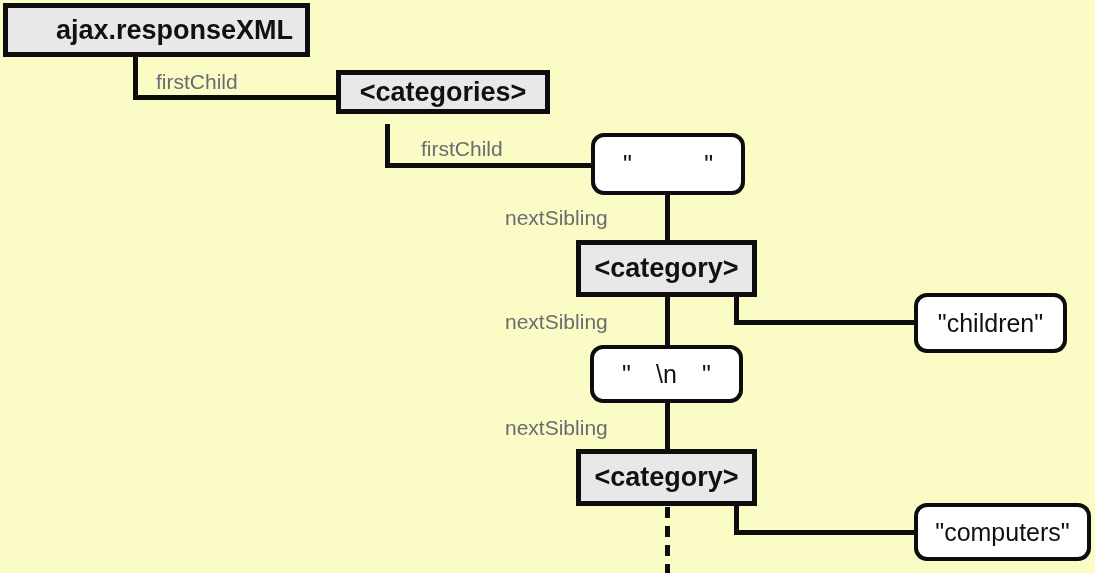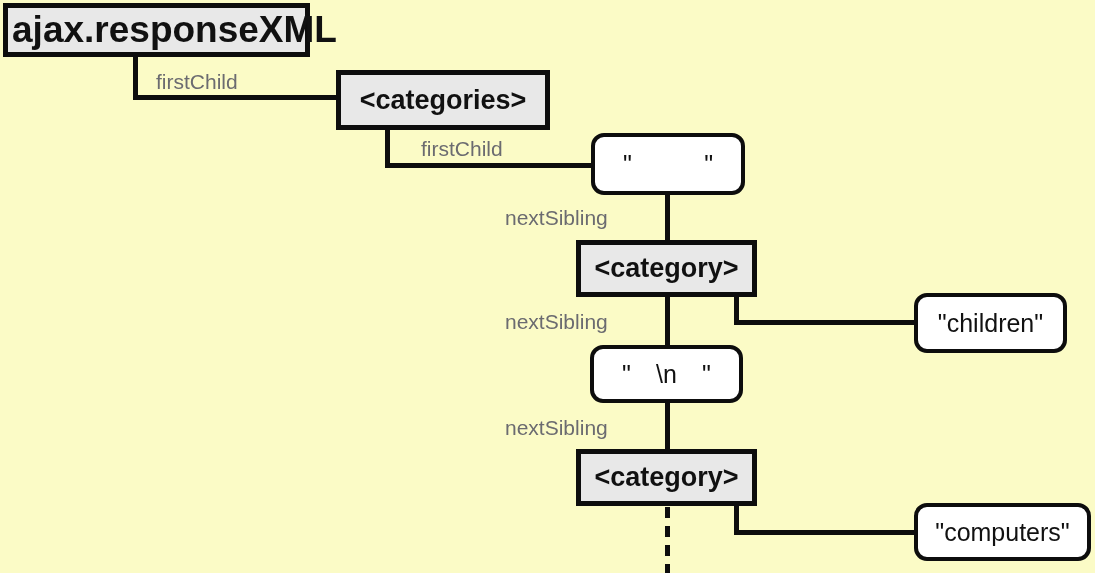--- a/index.html
+++ b/index.html
@@ -42,21 +42,21 @@
     background:repeating-linear-gradient(to bottom,#0d0d0d 0 11px,transparent 11px 19px);
   }
   .edge-label{
     position:absolute;
     color:#6b6b70;
     font-size:21px;
     line-height:24px;
     white-space:nowrap;
   }
   .edge-label.ralign{text-align:left;}
-  .fs-root{font-size:37px;padding-left:36px;}
+  .fs-root{font-size:27px;padding-left:36px;}
   .fs-tag{font-size:27px;}
   .fs-str{font-size:25px;}
 </style>
 </head>
 <body>
 
 <div id="canvas">
 
   <div class="line" style="left:133px;top:55px;width:5px;height:45px;"></div>
   <div class="line" style="left:133px;top:95px;width:204px;height:5px;"></div>
@@ -80,21 +80,21 @@
 
   <div class="line" style="left:734px;top:504px;width:5px;height:31px;"></div>
   <div class="line" style="left:734px;top:530px;width:181px;height:5px;"></div>
 
   <div class="line-dashed" style="left:665px;top:507px;width:5px;height:66px;"></div>
 
   <div class="el-box fs-root" style="left:3px;top:3px;width:307px;height:54px;">
     <span>ajax.responseXML</span>
   </div>
 
-  <div class="el-box fs-tag" style="left:336px;top:70px;width:214px;height:60px;">
+  <div class="el-box fs-tag" style="left:336px;top:70px;width:214px;height:44px;">
     <span>&lt;categories&gt;</span>
   </div>
 
   <div class="txt-box spread fs-str" style="left:591px;top:133px;width:154px;height:62px;">
     <span>"</span>
     <span>"</span>
   </div>
 
   <div class="el-box fs-tag" style="left:576px;top:240px;width:181px;height:57px;">
     <span>&lt;category&gt;</span>

